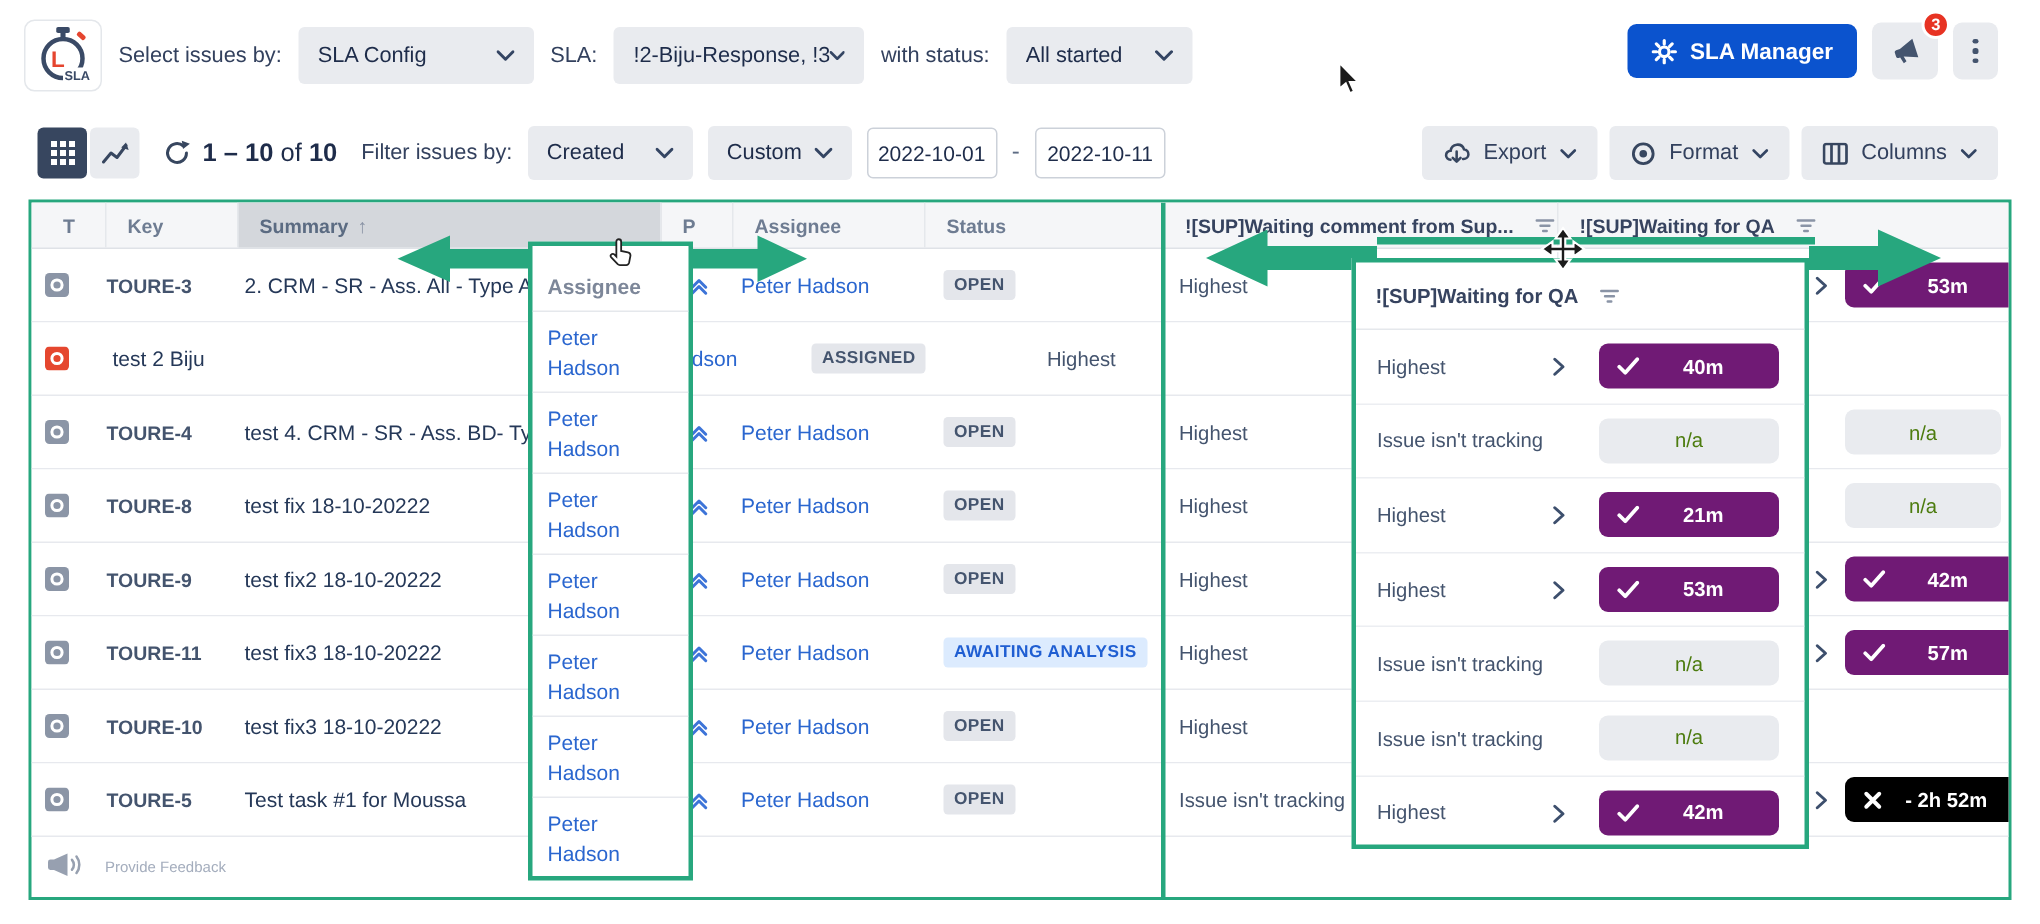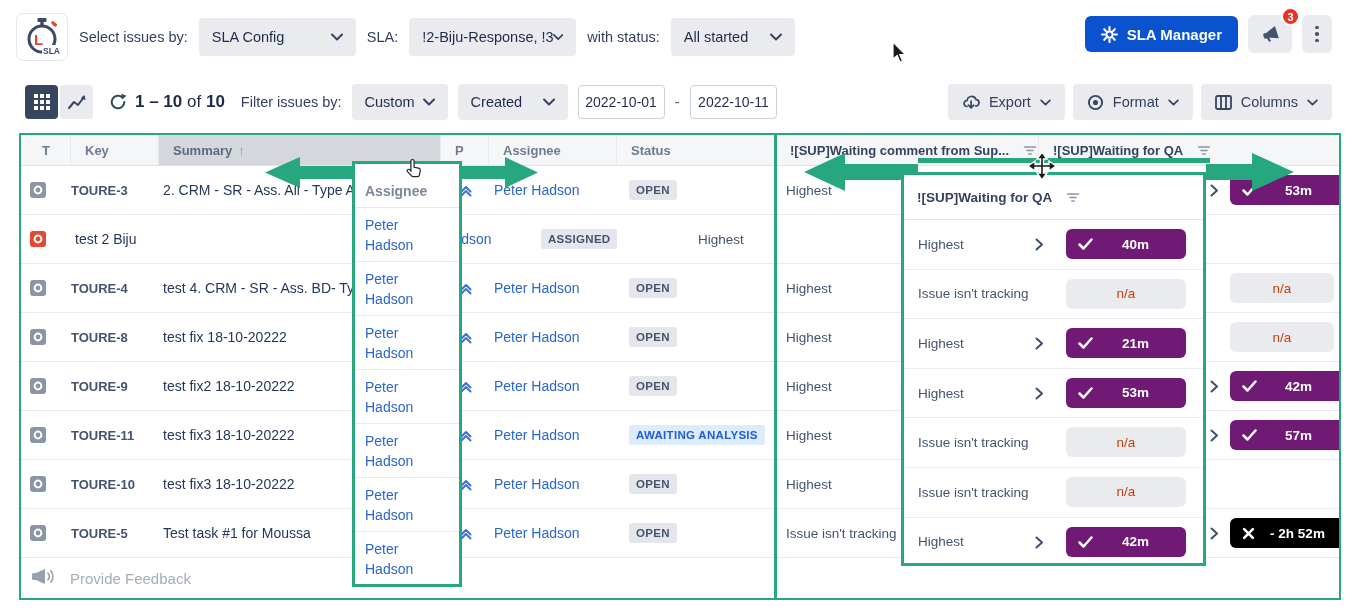--- a/index.html
+++ b/index.html
@@ -55,25 +55,25 @@
 .rc.c-sup{padding-left:10px;font-size:13.5px;color:#44546e;border-right:1px solid #e7e9ee}
 .rc.c-qa{position:relative}
 .sbadge{background:#e4e6eb;color:#44546e;font-size:11.5px;font-weight:700;padding:4px 7px;border-radius:3px;letter-spacing:.3px;white-space:nowrap}
 .sbadge.blue{background:#dcebfe;color:#1f5ed2}
 .cchev{position:absolute;left:171px;top:18px}
 .tbadge{position:absolute;top:9px;height:30px;border-radius:6px;display:flex;align-items:center;font-size:13.5px;font-weight:700;white-space:nowrap}
 .rc .tbadge{left:191px;width:118px}
 .rc .tbadge.na{width:104px}
 .tbadge.met{background:#701a75;color:#fff}
 .tbadge.bad{background:#000000;color:#fff}
-.tbadge.na{background:#e9ebef;color:#c2410c;font-weight:400;justify-content:center}
+.tbadge.na{background:#e9ebef;color:#4d7c0f;font-weight:400;justify-content:center}
 .tbadge .ic{margin-left:12px;display:flex}
 .tbadge .tm{flex:1;text-align:center;padding-right:8px}
 .gfoot{height:40px;display:flex;align-items:center;gap:13px;padding-left:10px;cursor:pointer}
-.gfoot span{font-size:15px;color:#a4adbd}
+.gfoot span{font-size:10px;color:#a4adbd}
 
 .ovl{position:absolute;background:#fff;border:3px solid #27a77e;overflow:hidden;z-index:30}
 .asg-ovl{left:352px;top:161px;width:110px;height:426px}
 .asg-head{height:44px;display:flex;align-items:flex-end;padding:0 0 8px 10px;font-size:14px;font-weight:600;color:#7d8799;border-bottom:1px solid #e5e8ec}
 .asg-item{padding:6.5px 10px;border-bottom:1px solid #e7e9ee;font-size:14px;line-height:20px}
 .asg-item a{color:#2a66cf}
 .qa-ovl{left:901px;top:172px;width:305px;height:394px}
 .qa-head{height:45px;display:flex;align-items:center;gap:13px;padding-left:13px;border-bottom:1px solid #e5e8ec;font-size:13.5px;font-weight:700;color:#36435f}
 .qrow{position:relative;height:49.6px;border-bottom:1px solid #eceef2;display:flex;align-items:center;padding-left:14px;font-size:13.5px;color:#44546e}
 .qrow .qchev{position:absolute;left:131px;top:18px}
@@ -175,28 +175,28 @@
       </button>
     </div>
     <div class="pgwrap">
       <svg width="18" height="18" viewBox="0 0 18 18">
           <path d="M15.3 9a6.3 6.3 0 1 1-2-4.6" fill="none" stroke="#37465f" stroke-width="2" stroke-linecap="round"></path>
           <polygon points="12.2,0.8 17.6,2.8 13,6.4" fill="#37465f"></polygon>
         </svg>
       <span><span class="pgb">1 – 10</span> <span>of</span> <span class="pgb">10</span></span>
     </div>
     <span class="tlabel">Filter issues by:</span>
+    <div class="dd w110" style="height:36px">
+      <span class="val">Created</span>
+      <svg width="12" height="8" viewBox="0 0 12 8">
+          <path d="M1 1.5 6 6.5 11 1.5" fill="none" stroke="#344563" stroke-width="2" stroke-linecap="round" stroke-linejoin="round"></path>
+        </svg>
+    </div>
     <div class="dd w96" style="height:36px">
       <span class="val">Custom</span>
-      <svg width="12" height="8" viewBox="0 0 12 8">
-          <path d="M1 1.5 6 6.5 11 1.5" fill="none" stroke="#344563" stroke-width="2" stroke-linecap="round" stroke-linejoin="round"></path>
-        </svg>
-    </div>
-    <div class="dd w110" style="height:36px">
-      <span class="val">Created</span>
       <svg width="12" height="8" viewBox="0 0 12 8">
           <path d="M1 1.5 6 6.5 11 1.5" fill="none" stroke="#344563" stroke-width="2" stroke-linecap="round" stroke-linejoin="round"></path>
         </svg>
     </div>
     <div class="datebox">2022-10-01</div>
     <span class="dash">-</span>
     <div class="datebox">2022-10-11</div>
   </div>
 
   <div class="toolright">

